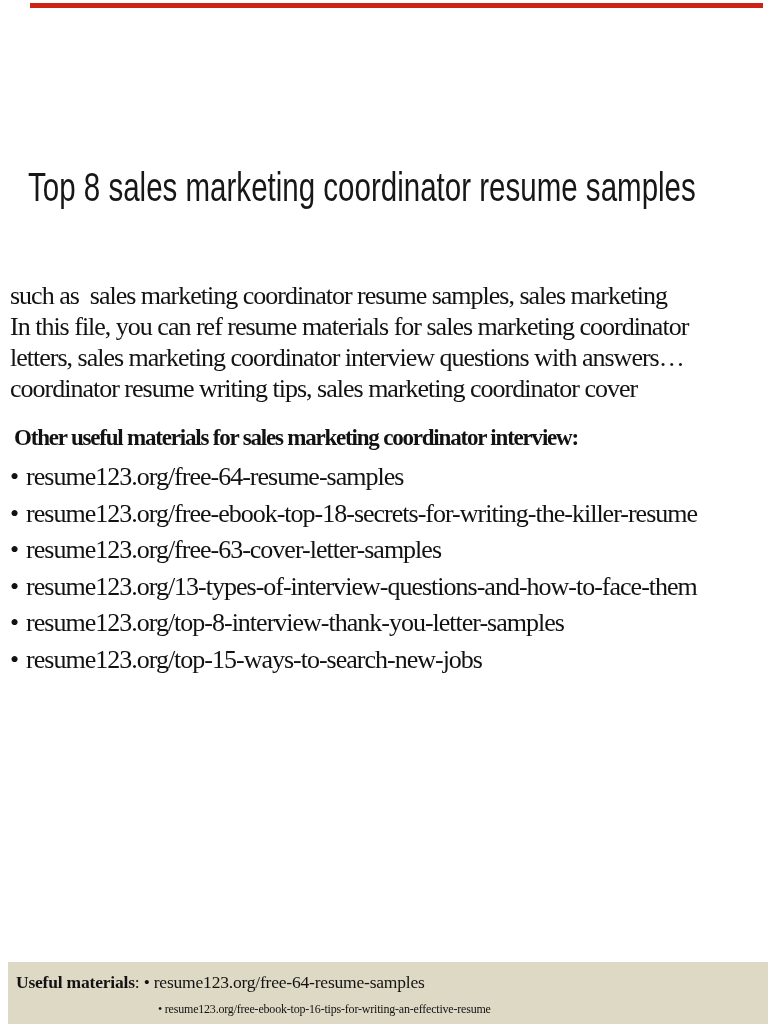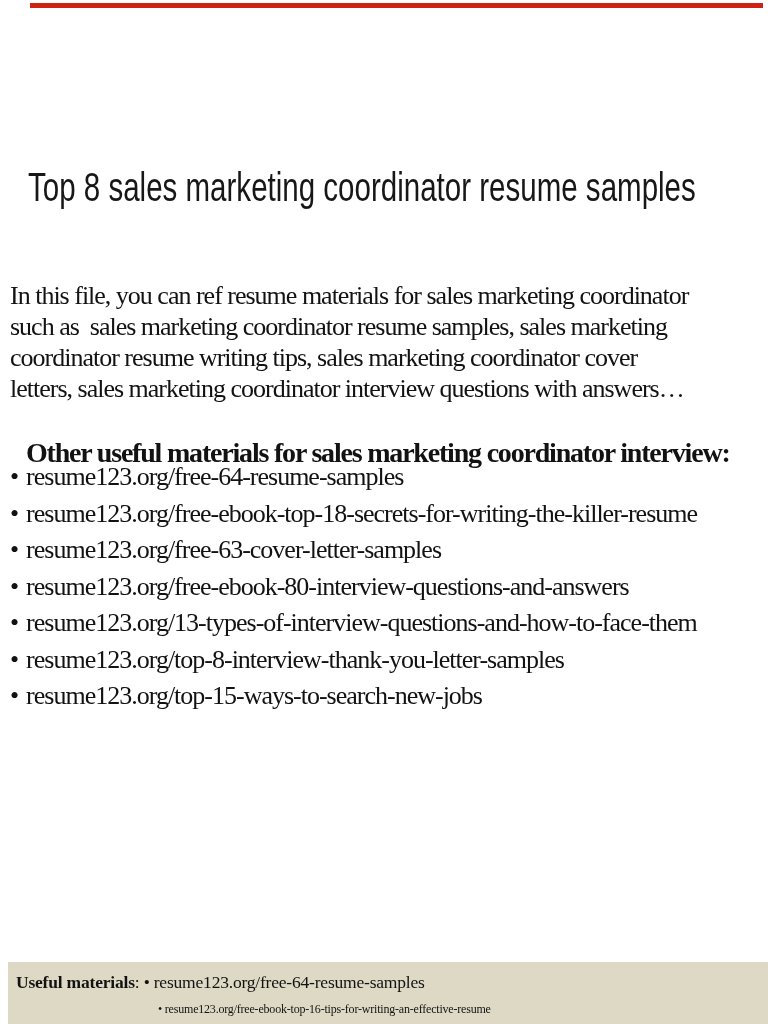--- a/index.html
+++ b/index.html
@@ -11,54 +11,53 @@
   .topline{position:absolute;left:30px;top:3px;width:733px;height:5px;background:#cf2217;}
   .title{
     position:absolute;left:28px;top:164px;margin:0;
     font-family:"Liberation Sans",sans-serif;font-weight:400;
     font-size:41px;line-height:46px;white-space:pre;
     transform:scaleX(0.72);transform-origin:0 50%;color:#171717;
   }
   .intro{position:absolute;left:10px;top:280px;}
   .intro-line{font-size:26px;line-height:31px;letter-spacing:-1px;white-space:pre;}
   .heading{
-    position:absolute;left:10px;top:421px;margin:16px;
-    font-size:28px;font-weight:700;letter-spacing:-1.2px;white-space:pre;
+    position:absolute;left:10px;top:421px;margin:4px;
+    font-size:23px;font-weight:700;letter-spacing:-1.2px;white-space:pre;
   }
   .links{position:absolute;left:10px;top:459px;}
   .link-row{font-size:26px;line-height:36.5px;letter-spacing:-1px;white-space:pre;}
   .bullet{display:inline-block;margin-right:7px;letter-spacing:0;}
   .footer{position:absolute;left:8px;top:962px;width:768px;height:62px;background:#ded9c4;}
   .f1{position:absolute;left:8px;top:9px;font-size:17.5px;line-height:22px;letter-spacing:-0.2px;white-space:pre;}
   .fbold{font-weight:700;}
   .f2{position:absolute;left:150px;top:36px;font-size:12px;line-height:22px;letter-spacing:-0.2px;white-space:pre;}
 </style>
 </head>
 <body>
 
 <div class="canvas">
 
   <div class="topline" style="background: rgb(207, 34, 23);"></div>
 
   <h1 class="title">Top 8 sales marketing coordinator resume samples</h1>
 
   <div class="intro">
+      <div class="intro-line">such as  sales marketing coordinator resume samples, sales marketing</div>
       <div class="intro-line">In this file, you can ref resume materials for sales marketing coordinator</div>
-      <div class="intro-line">such as  sales marketing coordinator resume samples, sales marketing</div>
+      <div class="intro-line">letters, sales marketing coordinator interview questions with answers…</div>
       <div class="intro-line">coordinator resume writing tips, sales marketing coordinator cover</div>
-      <div class="intro-line">letters, sales marketing coordinator interview questions with answers…</div>
     </div>
 
   <h2 class="heading">Other useful materials for sales marketing coordinator interview:</h2>
 
   <div class="links">
       <div class="link-row"><span class="bullet">•</span><span class="url">resume123.org/free-64-resume-samples</span></div>
       <div class="link-row"><span class="bullet">•</span><span class="url">resume123.org/free-ebook-top-18-secrets-for-writing-the-killer-resume</span></div>
       <div class="link-row"><span class="bullet">•</span><span class="url">resume123.org/free-63-cover-letter-samples</span></div>
-      <div class="link-row"><span class="bullet">•</span><span class="url">resume123.org/free-ebook-80-interview-questions-and-answers</span></div>
       <div class="link-row"><span class="bullet">•</span><span class="url">resume123.org/13-types-of-interview-questions-and-how-to-face-them</span></div>
       <div class="link-row"><span class="bullet">•</span><span class="url">resume123.org/top-8-interview-thank-you-letter-samples</span></div>
       <div class="link-row"><span class="bullet">•</span><span class="url">resume123.org/top-15-ways-to-search-new-jobs</span></div>
     </div>
 
   <div class="footer" style="background: rgb(222, 217, 196);">
     <div class="f1"><span class="fbold">Useful materials</span><span>: </span><span>• resume123.org/free-64-resume-samples</span></div>
     <div class="f2">• resume123.org/free-ebook-top-16-tips-for-writing-an-effective-resume</div>
   </div>
 

